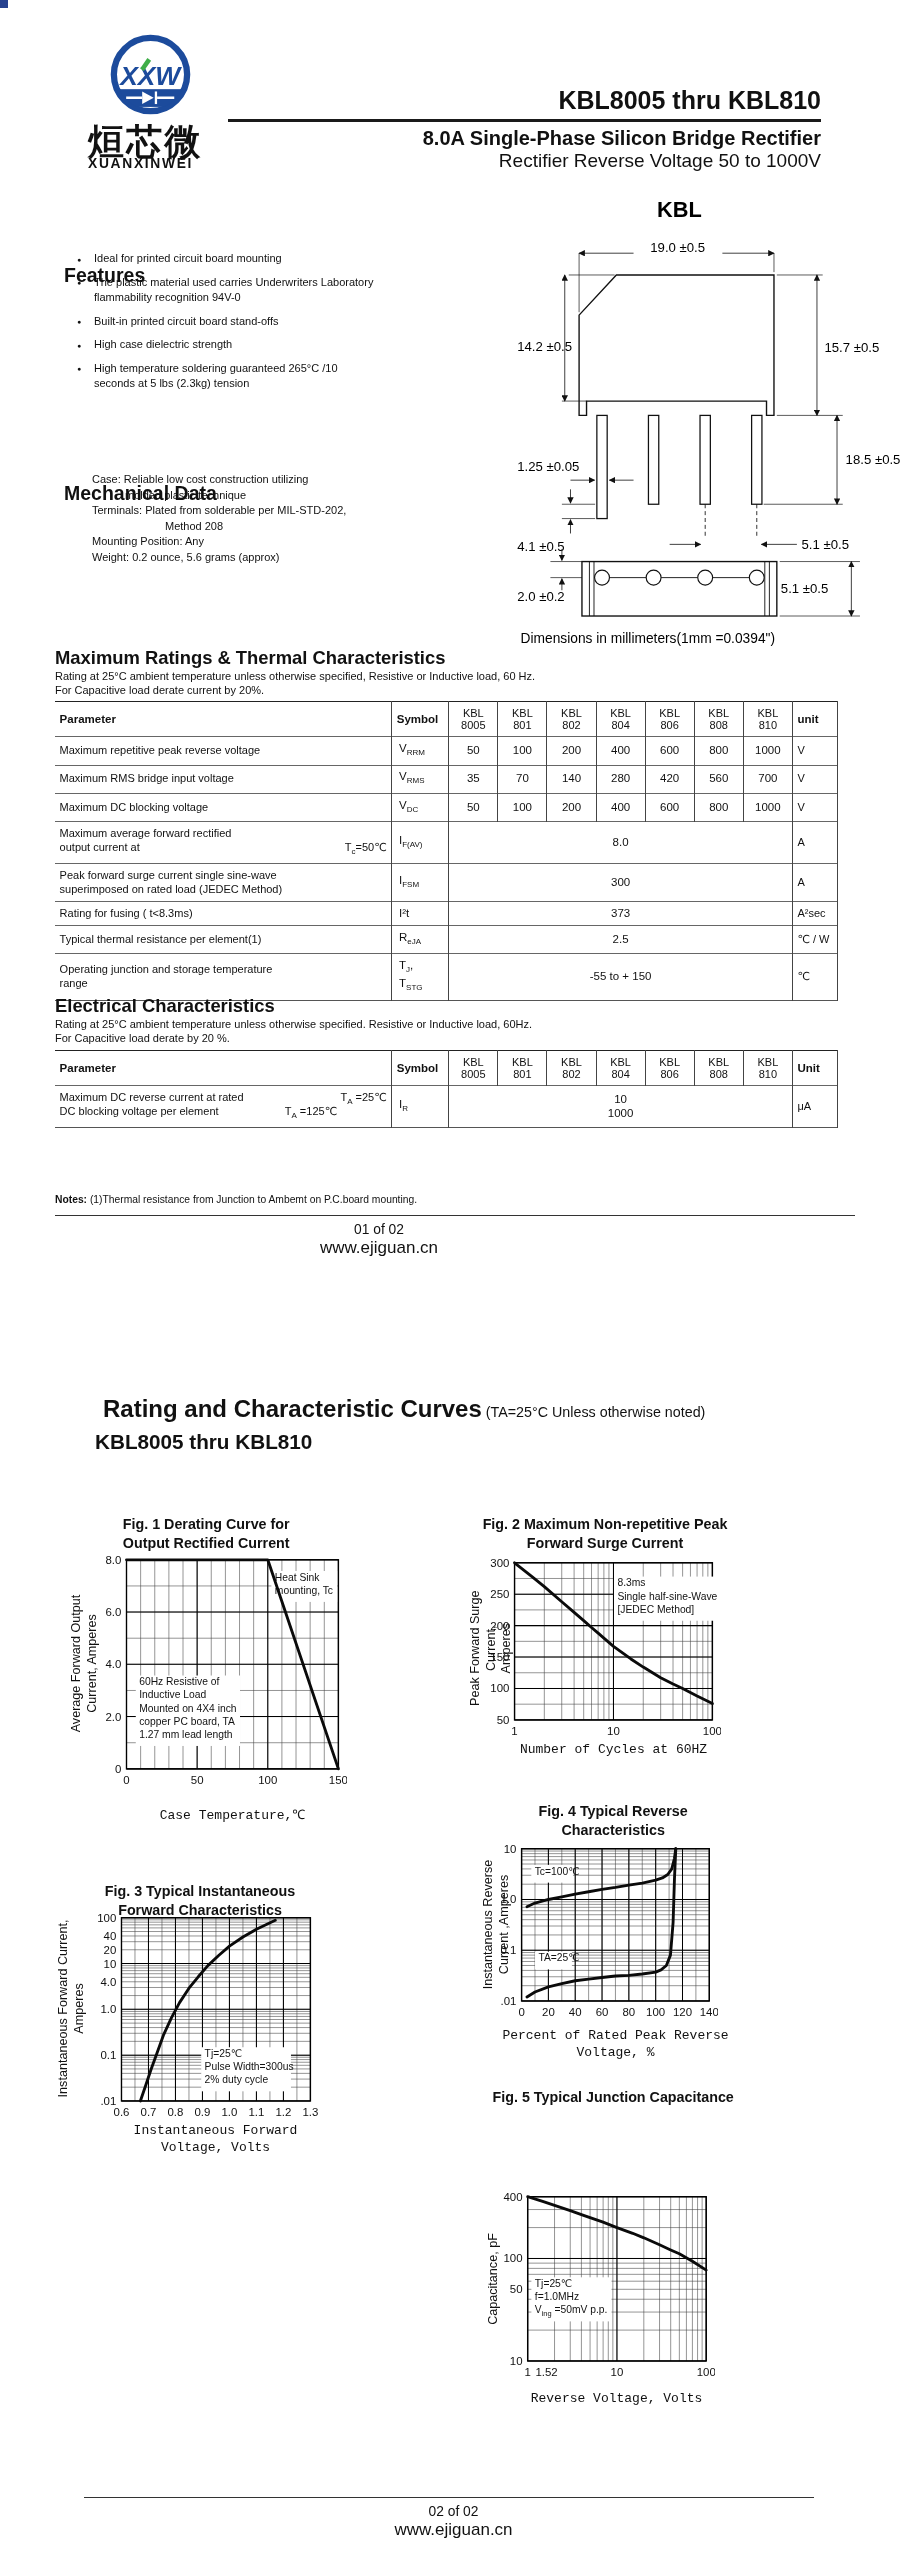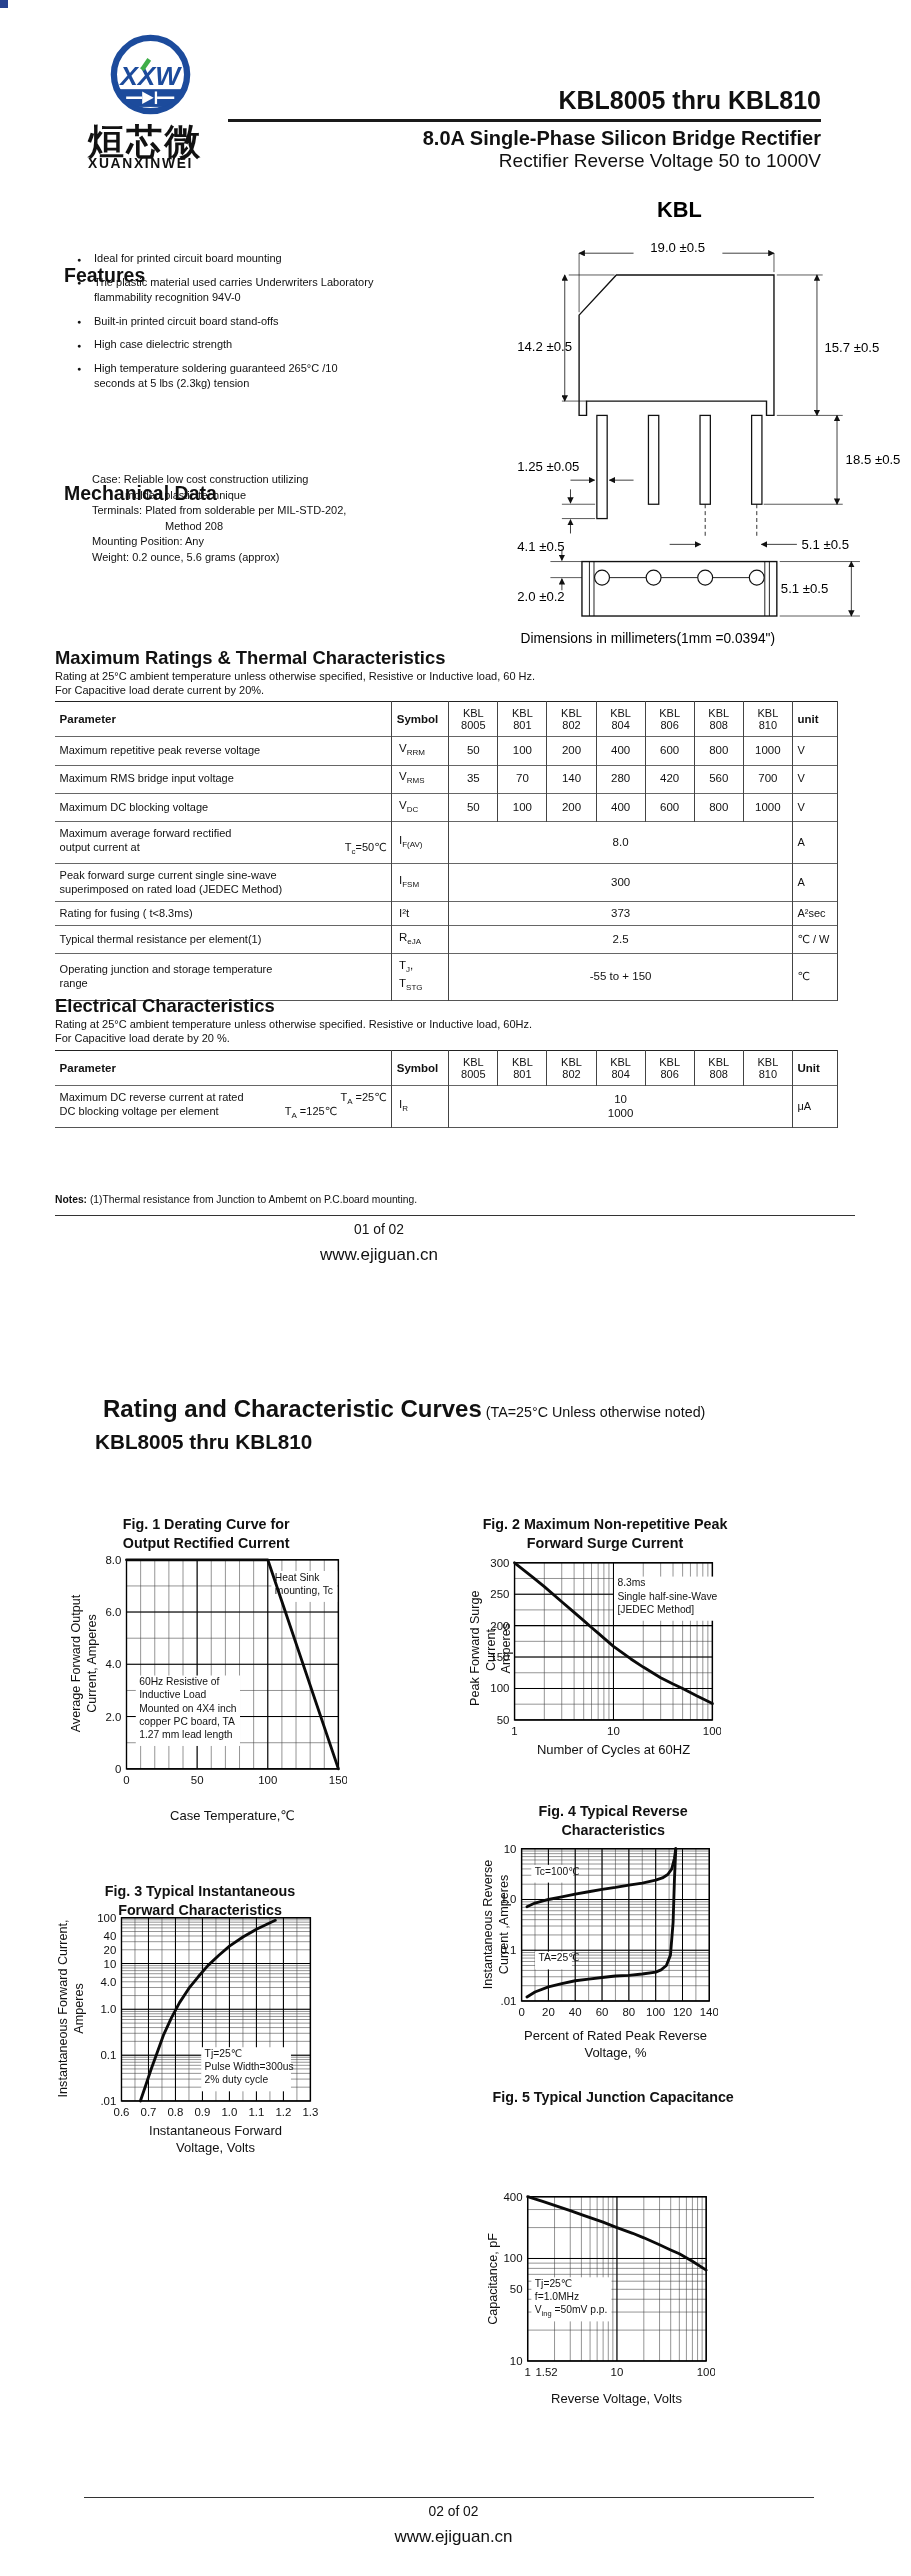--- a/index.html
+++ b/index.html
@@ -34,30 +34,30 @@
   table.spec .unit-r{border-left:0.6px solid #444;border-right:0.6px solid #444;}
   table.spec td.sym{font-size:11.5px;text-align:left;padding-left:6.9px;}
   table.spec td.val{text-align:center;font-size:11.5px;}
   table.spec td.param{text-align:left;}
   table.spec sub{font-size:8px;}
   .cond{float:right;padding-left:3.4px;}
   .notes{font-size:10.3px;} .notes b{font-weight:bold;margin-top:48px;}
   
   .foot-rule{height:1.1px;background:#333;}
   .foot-page{font-size:13.8px;text-align:center;}
-  .foot-site{font-size:17px;text-align:center;margin-top:7px;}
+  .foot-site{font-size:17px;text-align:center;}
   
   .p2h{font-size:24px;font-weight:bold;}
   .p2h .note{font-size:14.3px;font-weight:normal;}
   .p2sub{font-size:20.7px;font-weight:bold;}
   
   .chart{position:absolute;}
   .ctitle{position:absolute;font-size:14.3px;font-weight:bold;line-height:19px;text-align:center;white-space:pre-line;}
   .ylab{position:absolute;transform:rotate(-90deg);font-size:12.6px;line-height:15.5px;text-align:center;white-space:pre-line;}
-  .cxlab{position:absolute;font-size:13px;line-height:16.6px;text-align:center;white-space:pre-line;}
+  .cxlab{position:absolute;font-size:13px;line-height:16.6px;text-align:center;white-space:pre-line;font-family:Liberation Mono, monospace;}
   
   .pkg text{font-family:"Liberation Sans","DejaVu Sans",sans-serif;}
 </style>
 </head>
 <body>
 
 <div id="doc">
 
   <div class="abs corner"></div>
 

